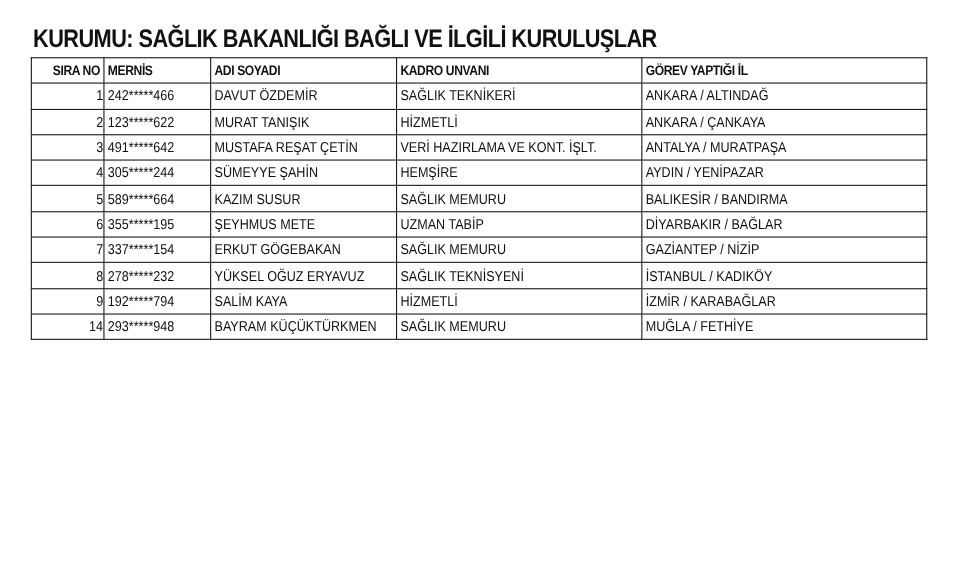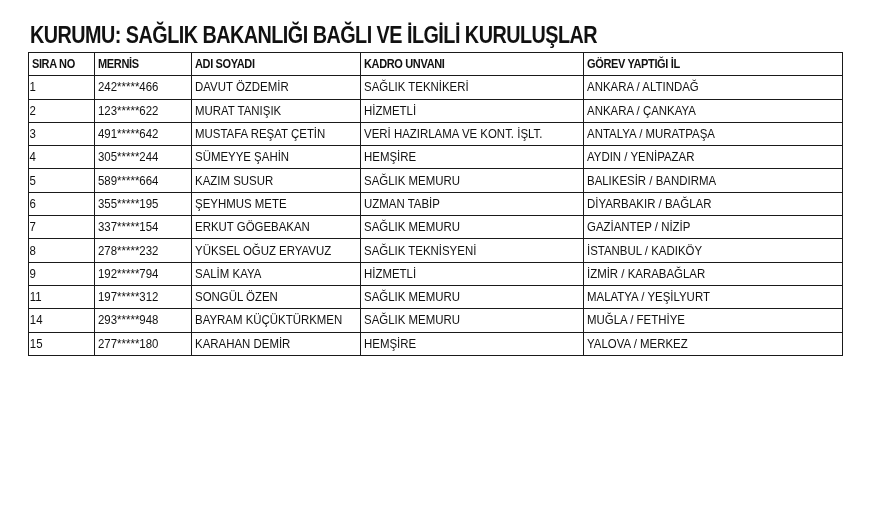--- a/index.html
+++ b/index.html
@@ -44,21 +44,21 @@
       overflow: hidden;
       text-align: left;
       line-height: 20px;
     }
     table.roster th {
       font-weight: bold;
       font-size: 12.5px;
       letter-spacing: -0.4px;
     }
     table.roster td.num, table.roster th.num {
-      text-align: left;
+      text-align: right;
       padding: 0;
     }
     table.roster td span.txt, table.roster th span.txt {
       display: inline-block;
       transform: scaleX(0.88);
       transform-origin: left center;
     }
     table.roster td.num span.txt, table.roster th.num span.txt {
       transform-origin: center center;
     }
@@ -148,34 +148,20 @@
         <td><span class="txt">İSTANBUL / KADIKÖY</span></td>
       </tr>
       <tr>
         <td class="num"><span class="txt">9</span></td>
         <td><span class="txt">192*****794</span></td>
         <td><span class="txt">SALİM KAYA</span></td>
         <td><span class="txt">HİZMETLİ</span></td>
         <td><span class="txt">İZMİR / KARABAĞLAR</span></td>
       </tr>
       <tr>
-        <td class="num"><span class="txt">11</span></td>
-        <td><span class="txt">197*****312</span></td>
-        <td><span class="txt">SONGÜL ÖZEN</span></td>
-        <td><span class="txt">SAĞLIK MEMURU</span></td>
-        <td><span class="txt">MALATYA / YEŞİLYURT</span></td>
-      </tr>
-      <tr>
         <td class="num"><span class="txt">14</span></td>
         <td><span class="txt">293*****948</span></td>
         <td><span class="txt">BAYRAM KÜÇÜKTÜRKMEN</span></td>
         <td><span class="txt">SAĞLIK MEMURU</span></td>
         <td><span class="txt">MUĞLA / FETHİYE</span></td>
       </tr>
-      <tr>
-        <td class="num"><span class="txt">15</span></td>
-        <td><span class="txt">277*****180</span></td>
-        <td><span class="txt">KARAHAN DEMİR</span></td>
-        <td><span class="txt">HEMŞİRE</span></td>
-        <td><span class="txt">YALOVA / MERKEZ</span></td>
-      </tr>
     </tbody>
 </table>
 
 </body></html>

